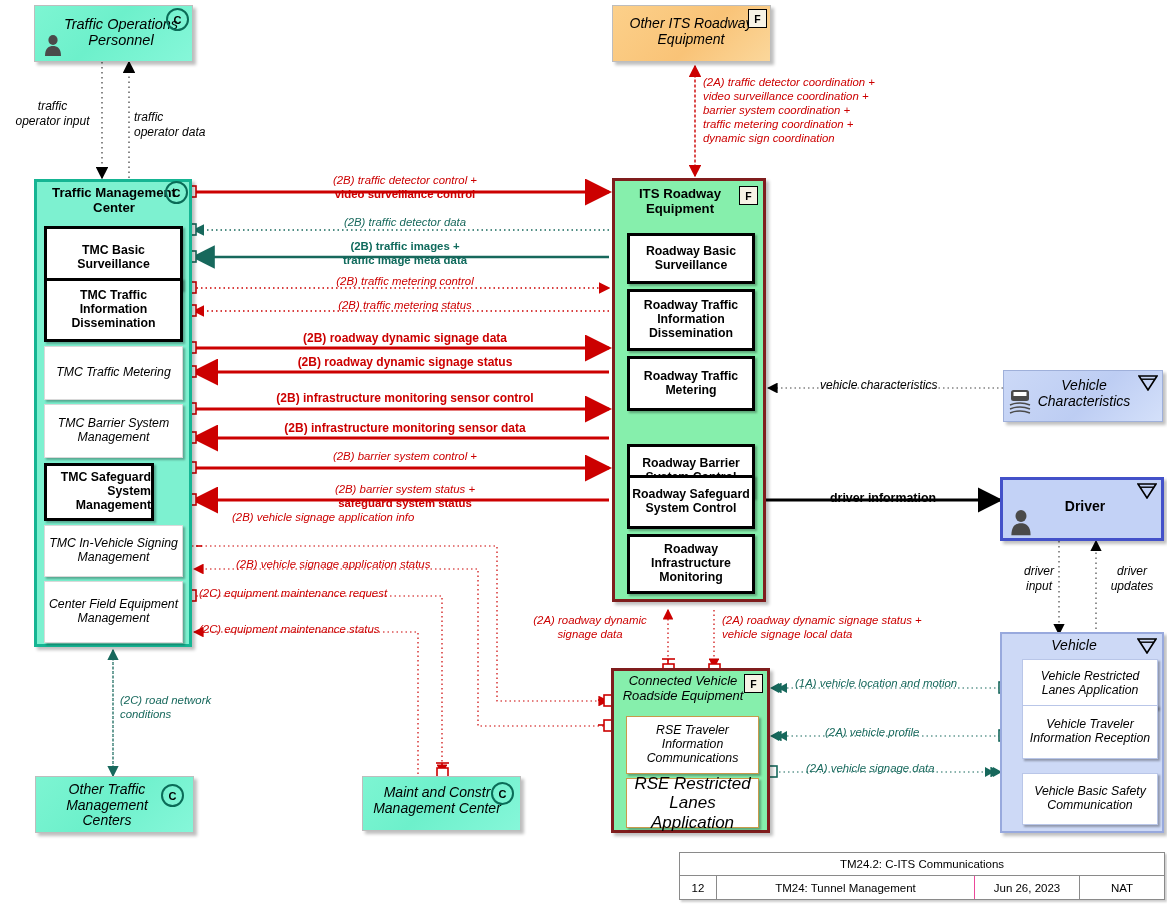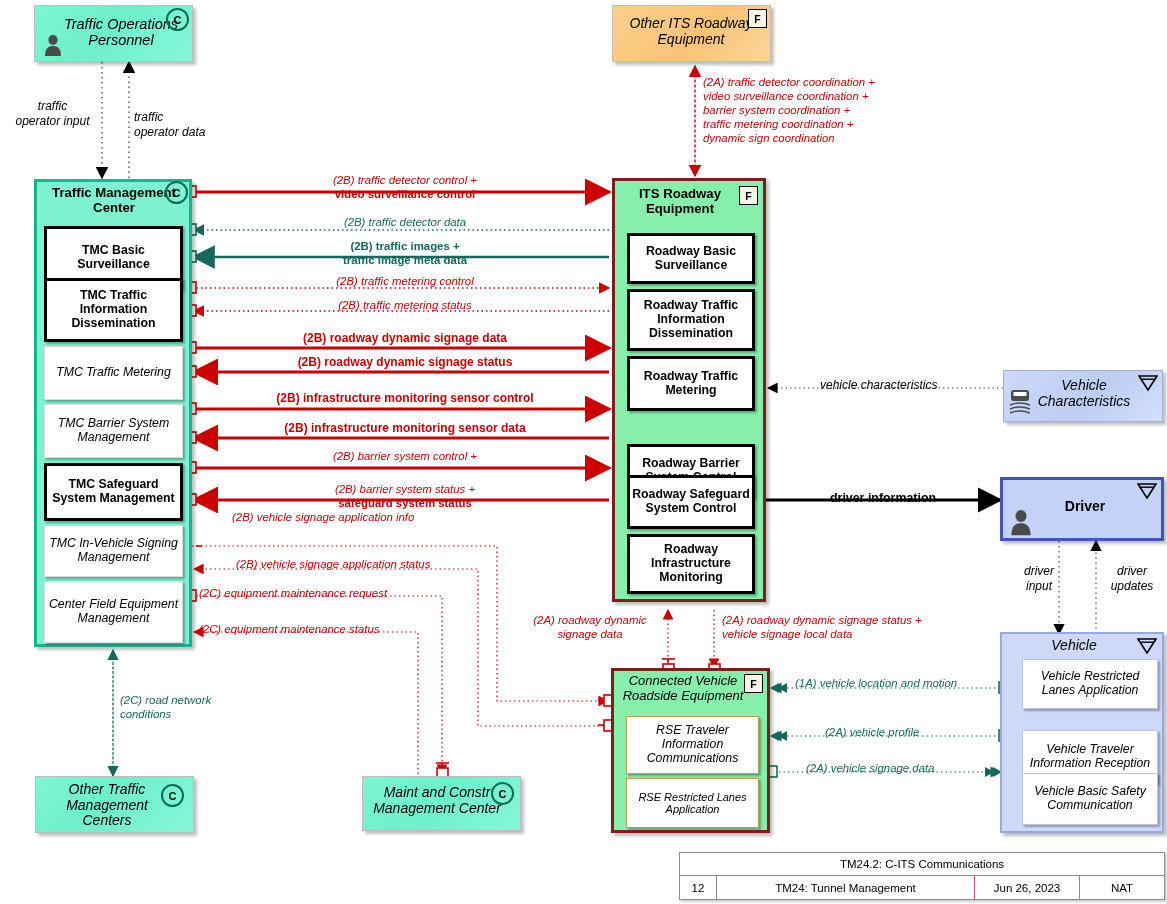--- a/index.html
+++ b/index.html
@@ -224,21 +224,21 @@
       </div>
 
   <div class="sub light" style="left:7px;top:164px;width:139px;height:54px;font-size:12.3px;justify-content:center;">
     <span>TMC Traffic Metering</span>
       </div>
 
   <div class="sub light" style="left:7px;top:222px;width:139px;height:54px;font-size:12.3px;">
     <span>TMC Barrier System Management</span>
       </div>
 
-  <div class="sub heavy" style="left:7px;top:281px;width:139px;height:58px;font-size:12.3px;">
+  <div class="sub heavy" style="left:7px;top:281px;width:110px;height:58px;font-size:12.3px;text-align:right;">
     <span>TMC Safeguard System Management</span>
       </div>
 
   <div class="sub light" style="left:7px;top:343px;width:139px;height:52px;font-size:12.3px;">
     <span>TMC In-Vehicle Signing Management</span>
       </div>
 
   <div class="sub light" style="left:7px;top:399px;width:139px;height:62px;font-size:12.3px;">
     <span>Center Field Equipment Management</span>
       </div>
@@ -302,35 +302,35 @@
 
 <div class="node veh-main" style="left:1000px;top:632px;width:164px;height:201px;">
   <div class="n-title" style="position:absolute;left:10px;top:4px;width:124px;font-size:14px;font-style:italic;color:#000;">Vehicle</div>
   <svg class="tagV" style="right:5px;top:4px;" viewBox="0 0 20 16">
     <path d="M1,1 L19,1 L10,15 z" fill="none" stroke="#000" stroke-width="1.6"></path>
     <line x1="3.2" y1="4.2" x2="16.8" y2="4.2" stroke="#000" stroke-width="1.4"></line>
   </svg>
   <div class="sub bluelight" style="left:20px;top:25px;width:136px;height:50px;font-size:12.3px;">
     <span>Vehicle Restricted Lanes Application</span>
       </div>
-  <div class="sub bluelight" style="left:20px;top:96px;width:136px;height:54px;font-size:12.3px;">
+  <div class="sub bluelight" style="left:20px;top:71px;width:136px;height:54px;font-size:12.3px;">
     <span>Vehicle Traveler Information Reception</span>
       </div>
   <div class="sub bluelight" style="left:20px;top:139px;width:136px;height:52px;font-size:12.3px;">
     <span>Vehicle Basic Safety Communication</span>
       </div>
 </div>
 
 <div class="node its-main" style="left:611px;top:668px;width:159px;height:165px;">
   <div class="n-title" style="position:absolute;left:2px;top:3px;width:134px;font-size:13px;font-style:italic;color:#000;">Connected Vehicle Roadside Equipment</div>
   <div class="tag" style="right:4px;top:3px;">F</div>
   <div class="sub orangelight" style="left:12px;top:45px;width:133px;height:58px;font-size:12.3px;">
     <span>RSE Traveler Information Communications</span>
       </div>
-  <div class="sub orangelight" style="left:12px;top:107px;width:133px;height:50px;font-size:11px;">
+  <div class="sub orangelight" style="left:12px;top:107px;width:133px;height:50px;font-size:17px;">
     <span>RSE Restricted Lanes Application</span>
       </div>
 </div>
 
 <div class="node green green-term" style="left:35px;top:776px;width:159px;height:57px;">
   <div class="n-title" style="position:absolute;left:6px;top:5px;width:130px;font-size:14px;font-style:italic;color:#000;">Other Traffic Management Centers</div>
   <div class="tagC" style="right:9px;top:7px;">C</div>
 </div>
 
 <div class="node green green-term" style="left:362px;top:776px;width:159px;height:55px;">

